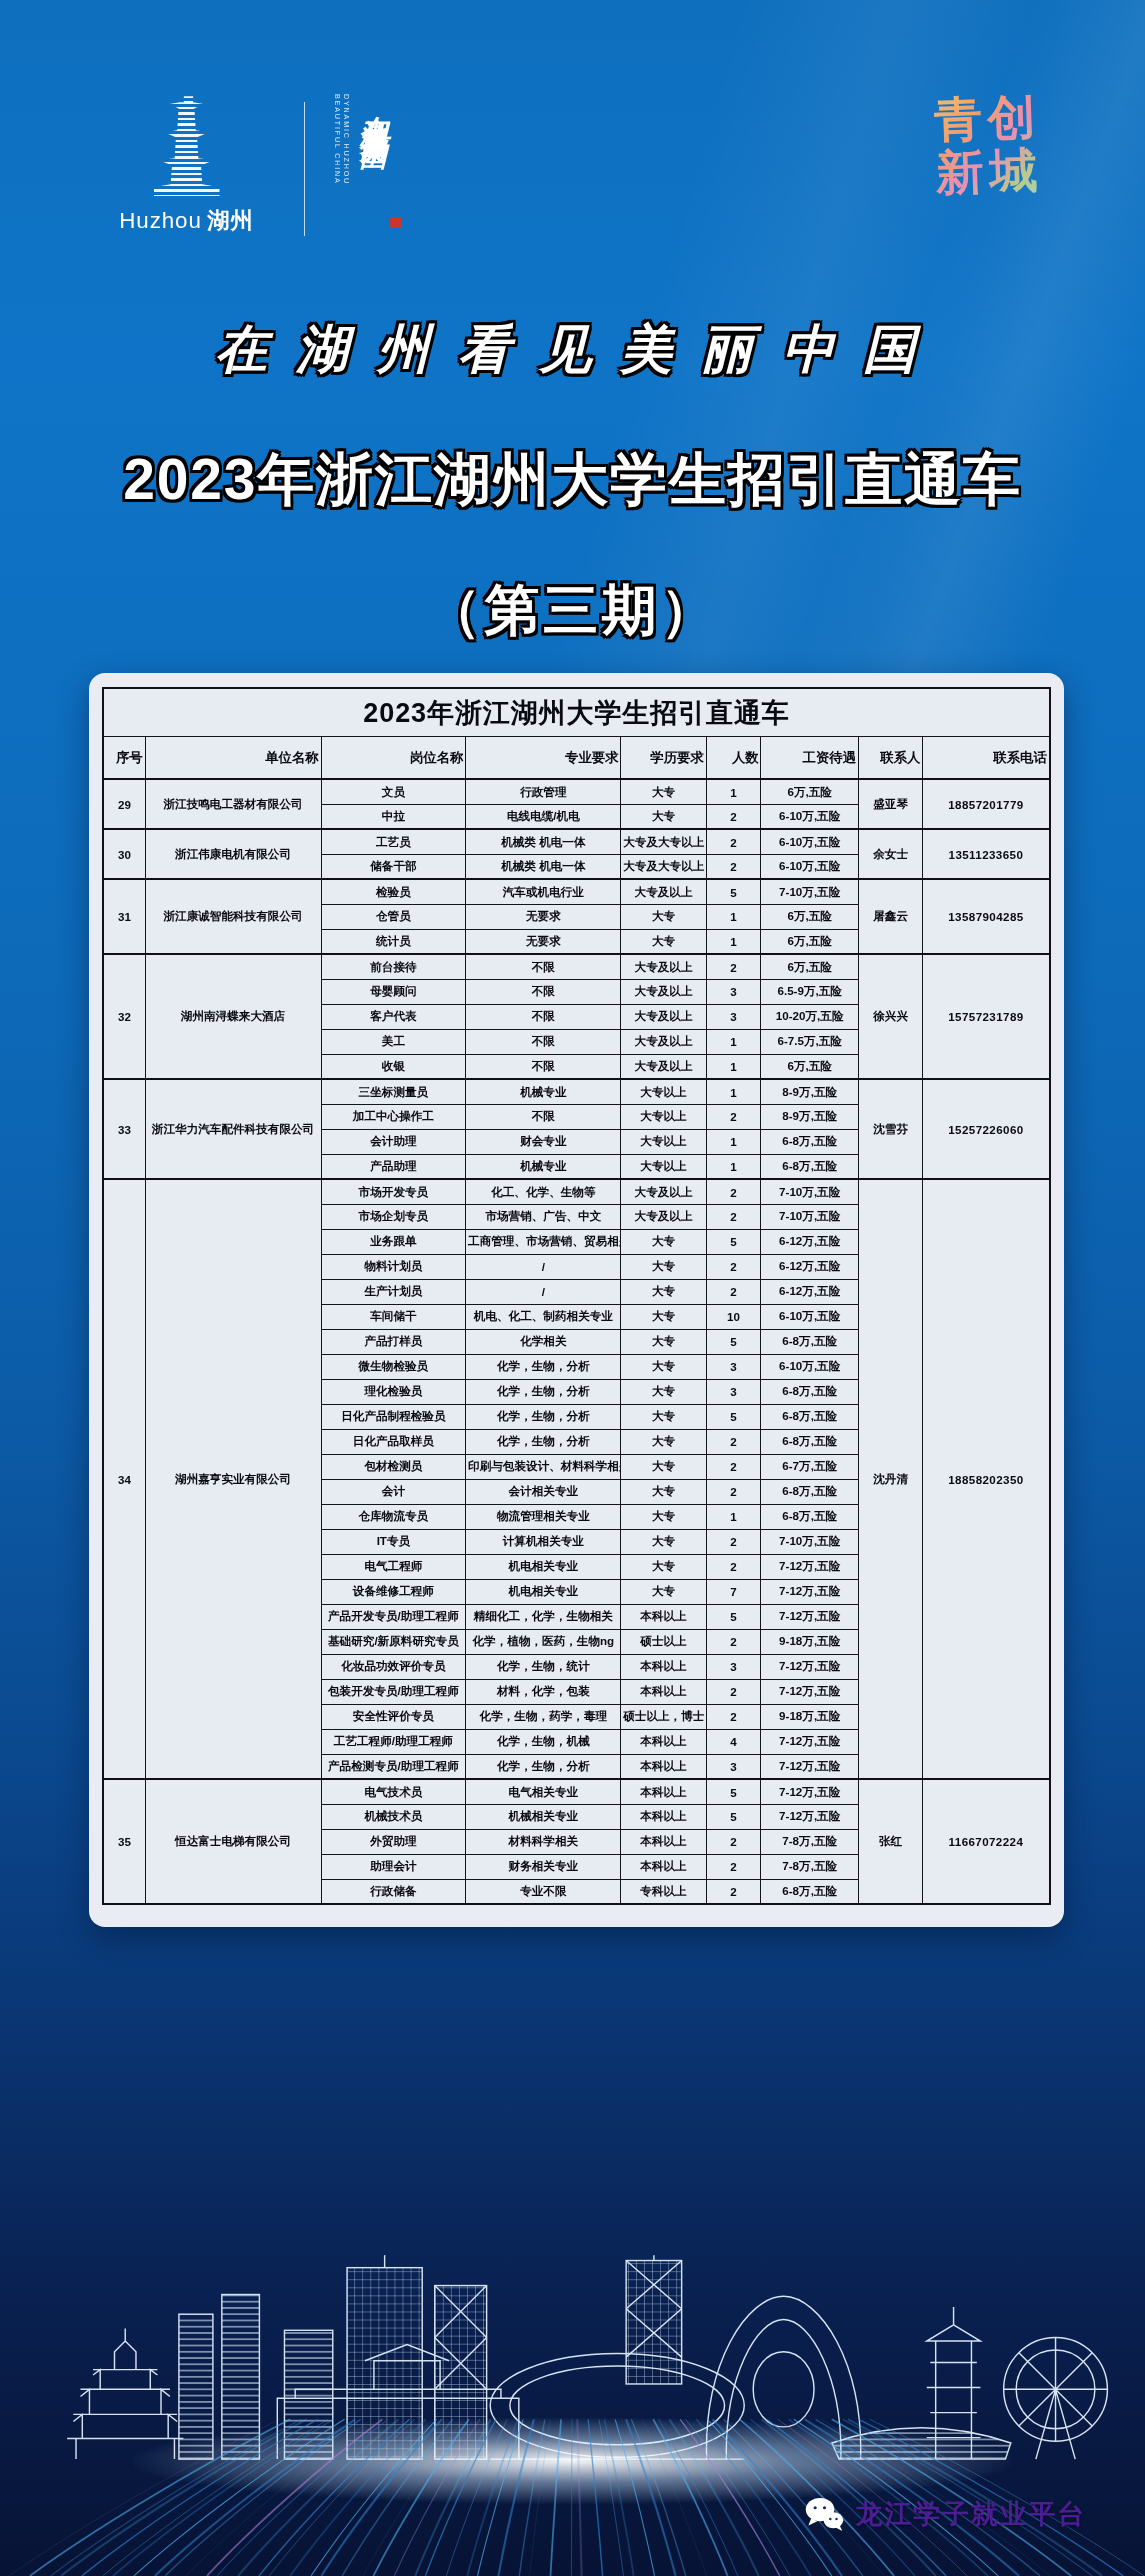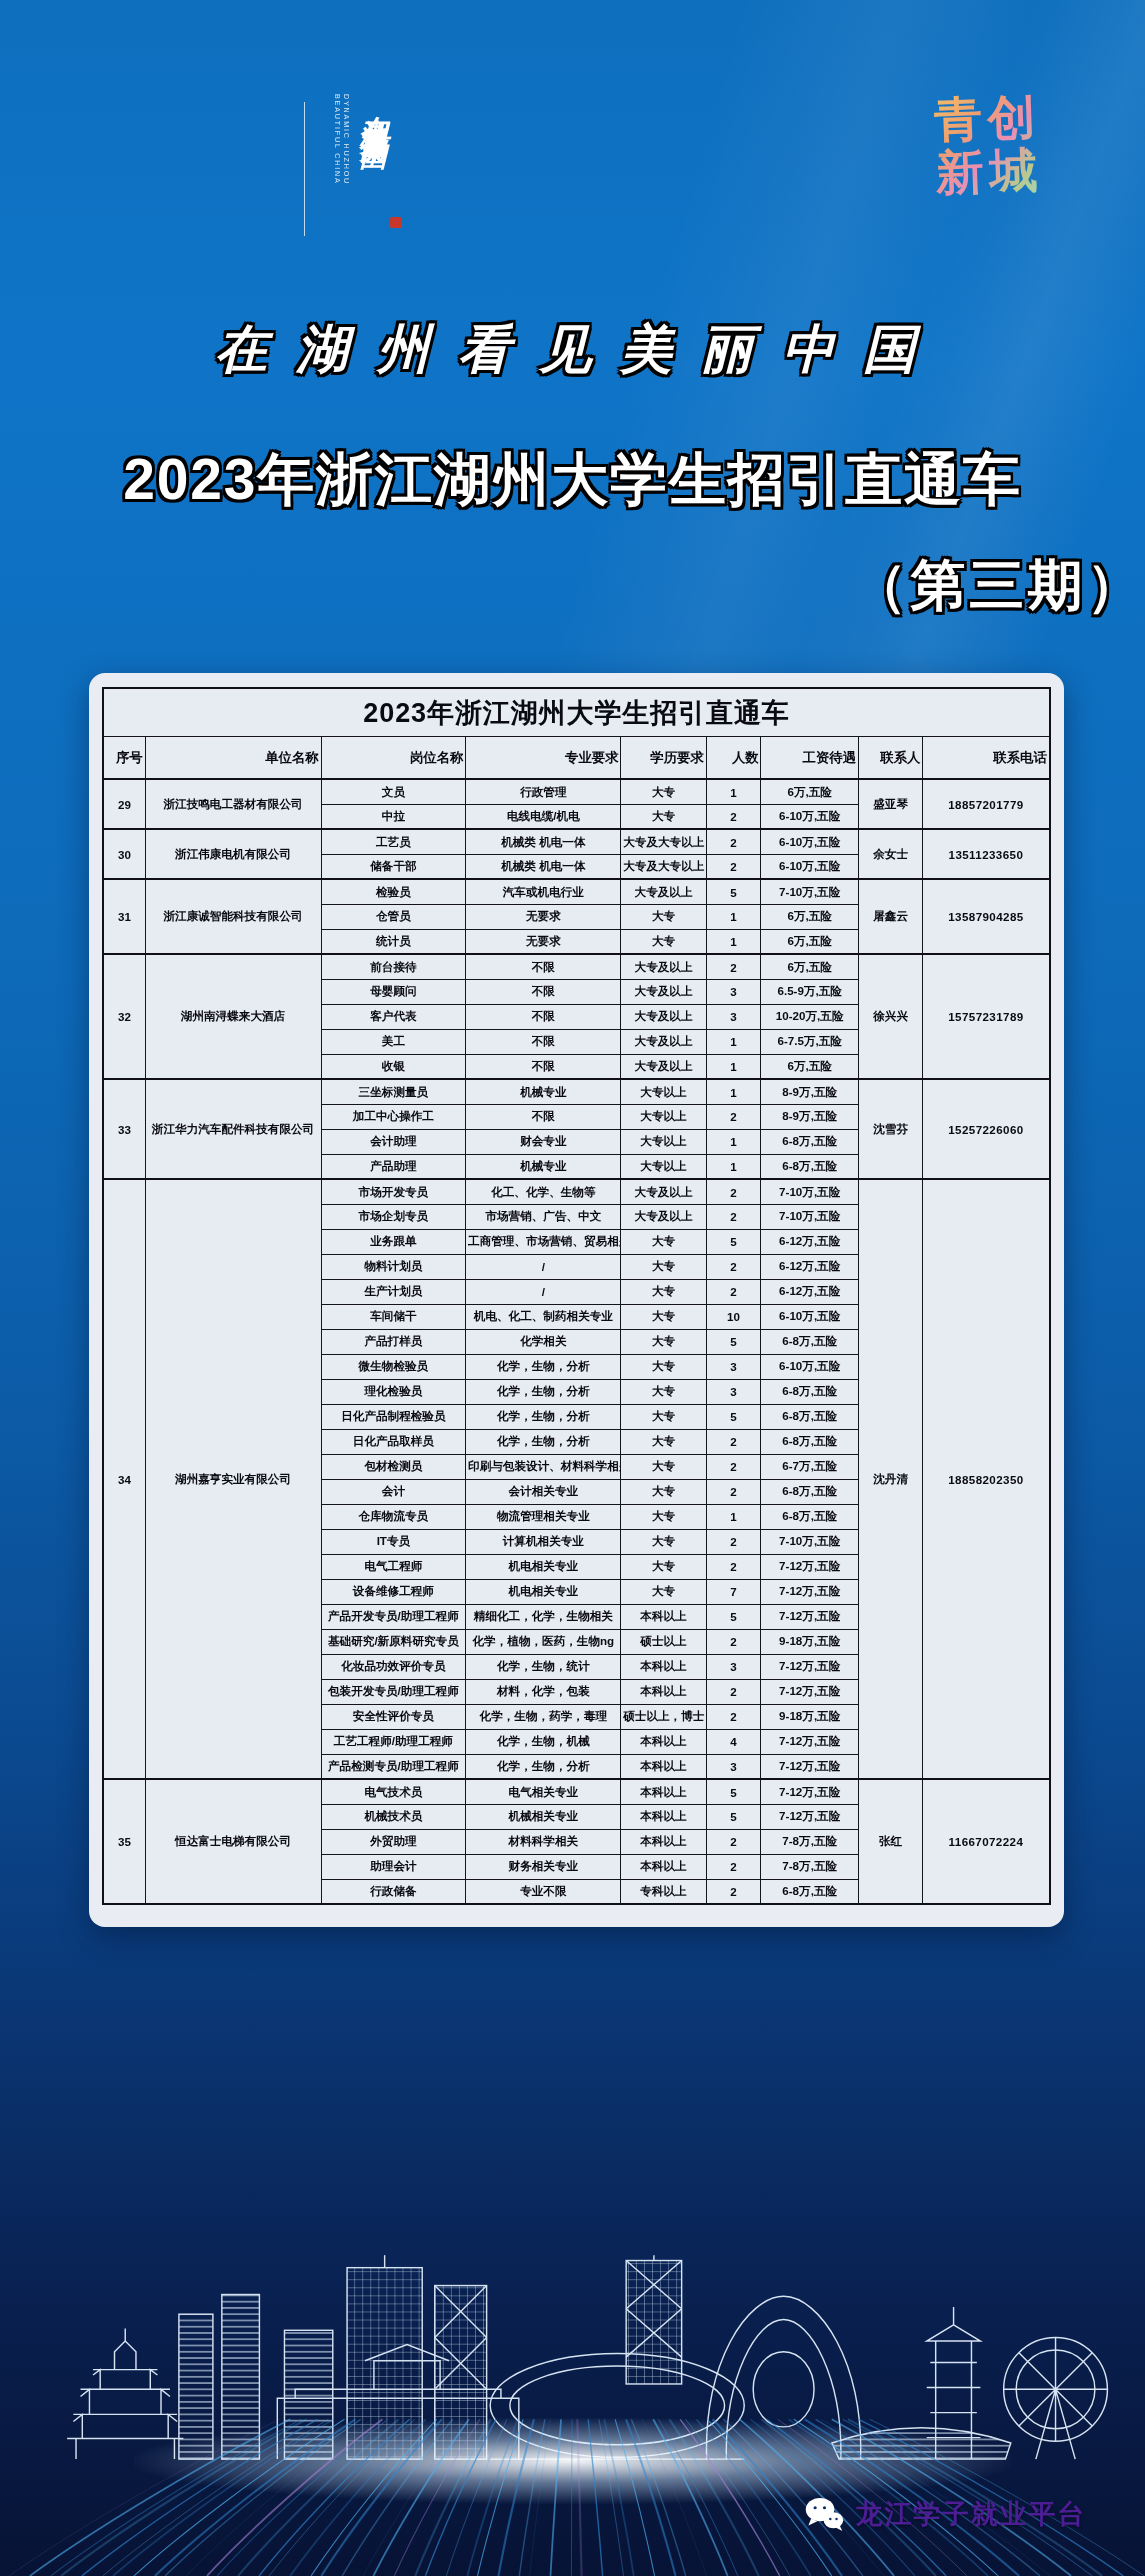--- a/index.html
+++ b/index.html
@@ -38,21 +38,21 @@
   
   .stroke{color:#fff;
     text-shadow:2.7px 0 0 #000,-2.7px 0 0 #000,0 2.7px 0 #000,0 -2.7px 0 #000,
       1.8px 1.8px 0 #000,-1.8px 1.8px 0 #000,1.8px -1.8px 0 #000,-1.8px -1.8px 0 #000,
       2.7px 2.7px 0 #000,-2.7px -2.7px 0 #000,2.7px -2.7px 0 #000,-2.7px 2.7px 0 #000;}
   .title-calligraphy{position:absolute;left:0;top:315px;width:1145px;text-align:center;
     font-size:52px;font-weight:900;font-style:italic;letter-spacing:29px;padding-left:14.3px;box-sizing:border-box;
     font-family:"Liberation Serif","DejaVu Serif",serif;}
   .title-main{position:absolute;left:0;top:442px;width:1145px;text-align:center;
     font-size:57px;font-weight:900;letter-spacing:1.8px;}
-  .title-sub{position:absolute;left:0;top:549px;width:1145px;text-align:right;
+  .title-sub{position:absolute;left:0;top:574px;width:1145px;text-align:center;
     font-size:55px;font-weight:900;letter-spacing:3.6px;}
 
   
   .card{position:absolute;left:89px;top:673px;width:975px;height:1254px;
     background:#e9edf3;border-radius:16px;box-shadow:0 10.7px 30px rgba(3,20,50,.45);
     padding:14.3px 13.4px;box-sizing:border-box;}
   table.jobs{width:100%;height:1217px;border-collapse:collapse;table-layout:fixed;
     border:2.7px solid #101016;background:#e7ebf2;}
   table.jobs td,table.jobs th{border:1.4px solid #14141a;text-align:center;vertical-align:middle;
     color:#0a0a12;padding:0 1.8px;overflow:hidden;white-space:nowrap;}
@@ -78,20 +78,26 @@
   .footer .platform-name{font-size:27px;font-weight:700;letter-spacing:1.8px;
     text-shadow:0 0.9px 3.6px rgba(0,0,0,.5);}
 </style>
 </head>
 <body>
 
 <div class="ray ray1"></div>
 <div class="ray ray2"></div>
 
 <div class="logo-row">
+  <div class="huzhou-logo">
+    <div class="tower-icon"></div>
+    <div class="huzhou-wordmark">
+      <span>Huzhou</span><span class="zh">湖州</span>
+    </div>
+  </div>
   <div class="logo-divider"></div>
   <div class="bc-logo">
     <div class="bc-en">BEAUTIFUL CHINA DYNAMIC HUZHOU</div>
     <div class="bc-zh">在湖州看见美丽中国</div>
     <div class="bc-seal"></div>
   </div>
   <div class="qcxc-logo">青创新城</div>
 </div>
 
 <div class="title-calligraphy stroke">在湖州看见美丽中国</div>

